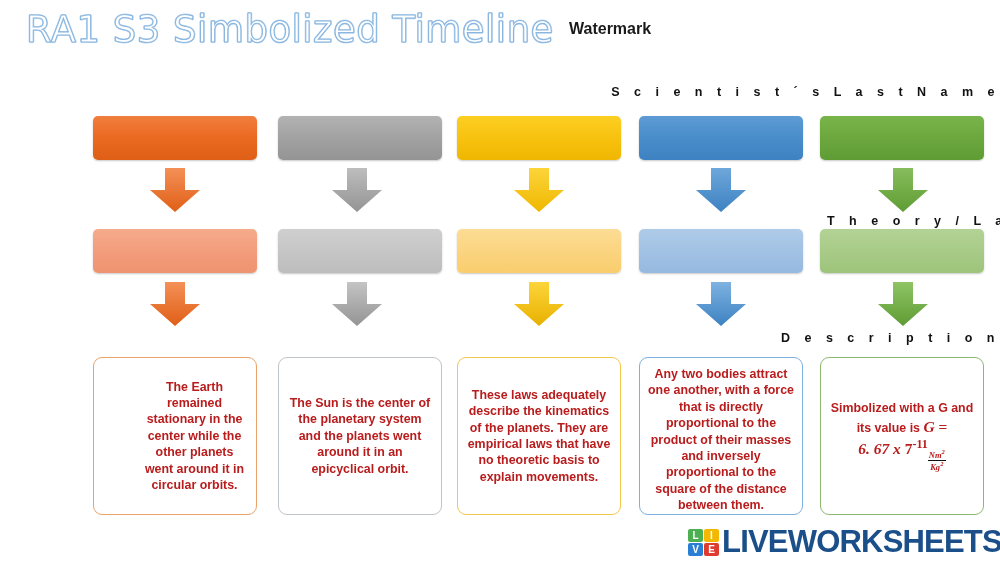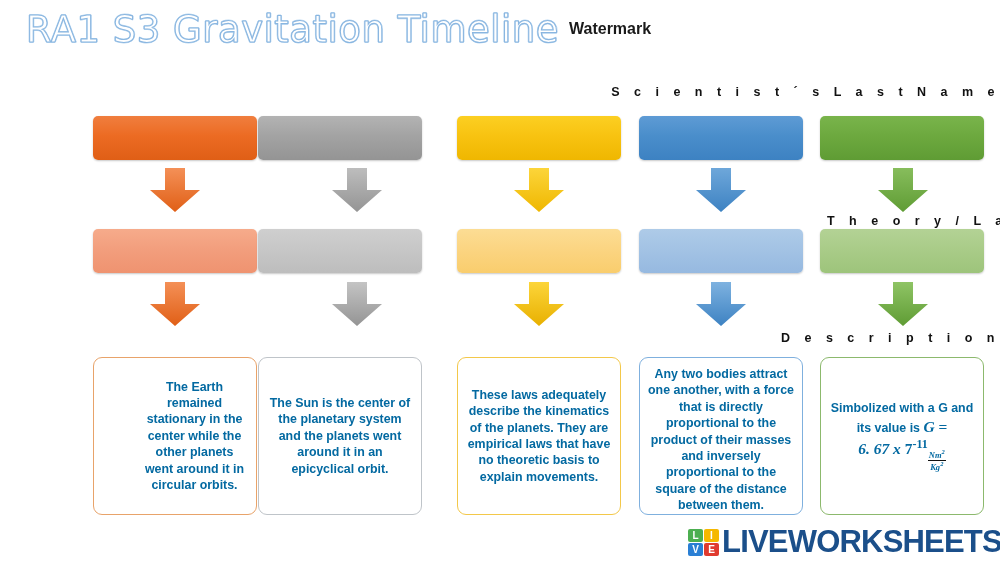--- a/index.html
+++ b/index.html
@@ -51,21 +51,21 @@
     font-size: 12.5px;
     font-weight: bold;
     letter-spacing: 5.5px;
     color: #111111;
     z-index: 5;
   }
   #heading-scientist { top: 85px; }
   #heading-theory    { top: 214px; padding-left: 32px; }
   #heading-description { top: 331px; }
   .col-0 { left: 93px; }
-  .col-1 { left: 258px; }
+  .col-1 { left: 278px; }
   .col-2 { left: 457px; }
   .col-3 { left: 639px; }
   .col-4 { left: 820px; }
 
   
   .entry-box {
     position: absolute;
     width: 164px;
     height: 44px;
     border-radius: 5px;
@@ -115,21 +115,21 @@
     align-items: center;
     justify-content: center;
     padding: 4px 7px;
   }
   .desc-card.align-top { align-items: flex-start; padding-top: 8px; }
   .desc-text {
     text-align: center;
     font-size: 12.4px;
     line-height: 1.32;
     font-weight: bold;
-    color: #0369a1;
+    color: #b91c1c;
     font-family: "Liberation Sans", sans-serif;
   }
   .brd-orange { border-color: #e8a36a; padding-left: 46px; }
   .brd-gray   { border-color: #bfc4c9; }
   .brd-yellow { border-color: #f3c84a; }
   .brd-blue   { border-color: #7fb0de; }
   .brd-green  { border-color: #8cb96d; }
 
   
   .mathline {
@@ -184,21 +184,21 @@
     font-size: 31px;
     font-weight: bold;
     letter-spacing: -0.8px;
     color: #1b4f8a;
     font-family: "Liberation Sans", sans-serif;
   }
 </style>
 </head>
 <body>
 
-<div id="worksheet-title">RA1 S3 Gravitation Timeline</div>
+<div id="worksheet-title">RA1 S3 Simbolized Timeline</div>
 <div id="watermark-label">Watermark</div>
 
 <div class="row-heading" id="heading-scientist">S c i e n t i s t ´ s   L a s t   N a m e</div>
 <div class="row-heading" id="heading-theory">T h e o r y   /   L a w</div>
 <div class="row-heading" id="heading-description">D e s c r i p t i o n</div>
 
 <div class="entry-box row-a col-0 fill-orange-d"></div>
 <div class="entry-box row-a col-1 fill-gray-d"></div>
 <div class="entry-box row-a col-2 fill-yellow-d"></div>
 <div class="entry-box row-a col-3 fill-blue-d"></div>

